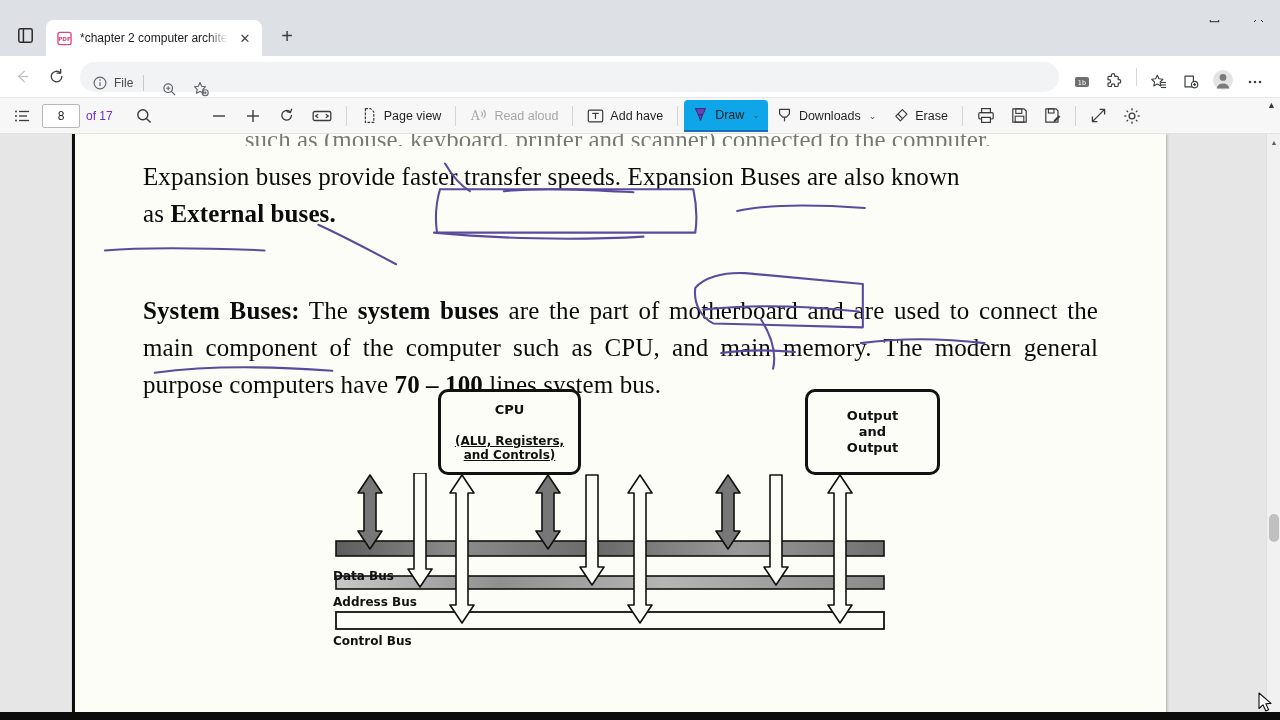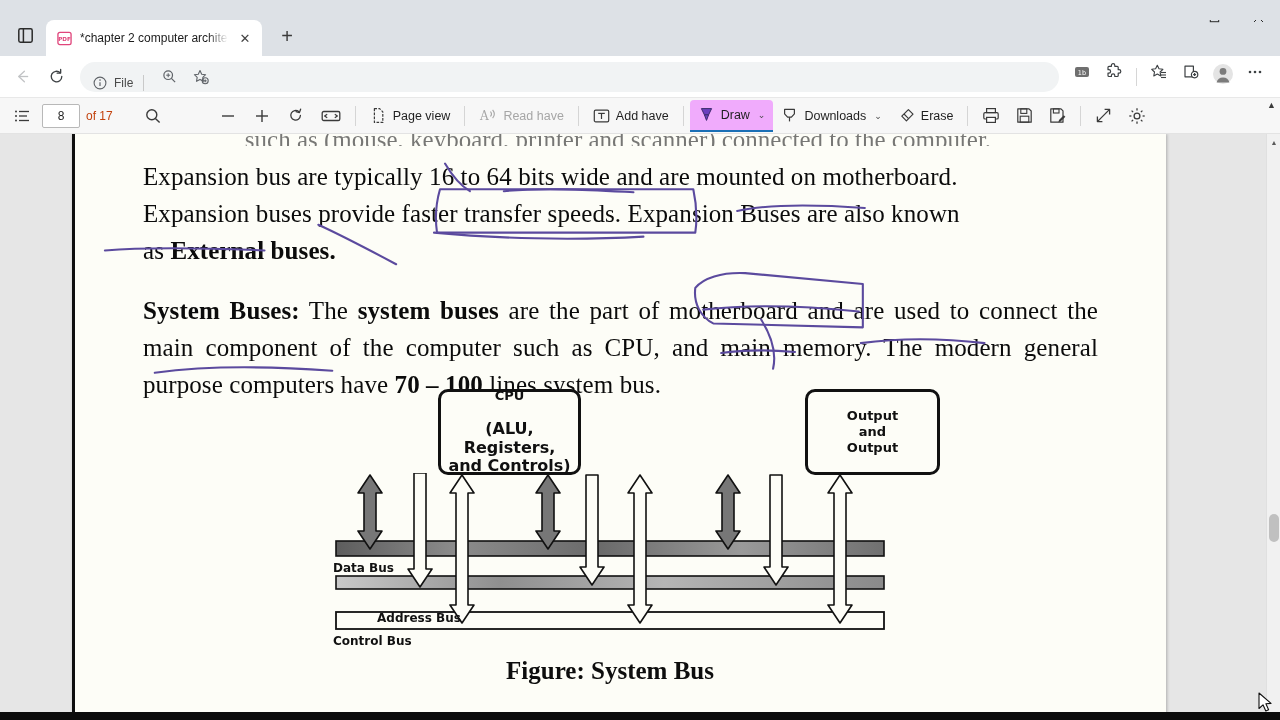--- a/index.html
+++ b/index.html
@@ -58,43 +58,43 @@
   .urlbar {
     flex: 1 1 auto; height: 30px; background: #f1f3f4; border-radius: 15px;
     display: flex; align-items: center; padding: 12px 6px 0 12px; margin: 0 6px; gap: 6px;
     min-width: 0;
   }
   .url-info { width: 16px; height:16px; flex:0 0 16px; display:flex;align-items:center;justify-content:center;}
   .url-scheme { font-size: 12px; color: #4a4a4a; }
   .url-sep { width:1px; height:16px; background:#c9c9c9; margin: 0 4px; }
   .url-text { font-size: 12.5px; color: #202124; white-space: nowrap; overflow:hidden; flex:1 1 auto; }
   .url-right { display:flex; align-items:center; gap: 2px; }
-  .omni-icon { width: 30px; height: 28px; display:flex;align-items:flex-start;justify-content:center; border-radius:4px; }
+  .omni-icon { width: 30px; height: 28px; display:flex;align-items:flex-end;justify-content:center; border-radius:4px; }
   .omni-sep { width:1px; height:18px; background:#d6d6d6; margin: 0 5px; }
 
   
   .pdfbar {
     height: 36px; background: #f7f7f7; border-bottom: 1px solid #e3e3e3;
     display: flex; align-items: center; padding: 0 6px; gap: 0px; position: relative;
   }
   .pb-item {
     height: 30px; display:flex; align-items:center; gap:6px;
     padding: 0 8px; border-radius: 4px; font-size: 12.5px; color: #1f1f1f;
     white-space: nowrap;
   }
   .pb-icon { display:flex;align-items:center;justify-content:center; }
   .pb-sep { width:1px; height:20px; background:#d5d5d5; margin: 0 6px; }
   .pagebox {
     width: 38px; height: 24px; border: 1px solid #b8b8b8; border-radius: 2px;
     background: #fff; display:flex;align-items:center;justify-content:center;
     font-size: 12px; color:#1f1f1f; margin: 0 6px 0 4px;
   }
-  .pagetotal { font-size: 12px; color: #c2410c; margin-right: 24px; }
+  .pagetotal { font-size: 12px; color: #6d28d9; margin-right: 15px; }
   .pb-item.active {
-    background: #f0abfc; border-bottom: 2px solid #1a6fb5; border-radius: 4px 4px 0 0;
+    background: #0ea5e9; border-bottom: 2px solid #1a6fb5; border-radius: 4px 4px 0 0;
     height: 32px;
   }
   .pb-item.dim { color: #a6a6a6; }
   .caret { font-size: 9px; color:#4a4a4a; margin-left: 2px; }
   .pdfbar-spacer { flex: 0 0 42px; }
   .pb-scrollup {
     position:absolute; right: 4px; top: 2px; font-size: 9px; color:#3c3c3c;
   }
 
   
@@ -133,21 +133,21 @@
   .dgm-box {
     position: absolute; border: 3px solid #111; border-radius: 10px; background: #fdfdf7;
     display: flex; flex-direction: column; align-items: center; justify-content: center;
     font-family: "DejaVu Sans", sans-serif; font-weight: bold; color: #101010;
     text-align: center; line-height: 1.22;
   }
   .dgm-cpu   { left: 108px; top: 0px;  width: 143px; height: 86px; }
   .dgm-mem   { left: 293px; top: 2px;  width: 139px; height: 84px; }
   .dgm-io    { left: 475px; top: 0px;  width: 135px; height: 86px; }
   .dgm-title { font-size: 13px; margin-bottom: 16px; }
-  .dgm-sub   { font-size: 16px; line-height: 1.18; }
+  .dgm-sub   { font-size: 12px; line-height: 1.18; text-decoration: underline; }
   .dgm-plain { font-size: 13px; }
   .dgm-io .dgm-plain { font-size: 13px; line-height: 1.25; }
   .bus-label {
     position: absolute; font-family: "DejaVu Sans", sans-serif;
     font-weight: bold; font-size: 12px; color: #111;
   }
   .fig-caption {
     position: absolute; left: 0; top: 268px; width: 560px; text-align: center;
     font-family: "Liberation Serif", serif; font-weight: bold; font-size: 25px; color: #0d0d0d;
   }
@@ -379,21 +379,21 @@
     <div class="pb-sep"></div>
 
     <div class="pb-item dim">
       <span class="pb-icon">
         <svg width="18" height="17" viewBox="0 0 18 17">
             <text x="1" y="13" font-size="12" font-family="DejaVu Serif, serif" fill="#a6a6a6">A</text>
             <path d="M11.5 4.5a4 4 0 0 1 0 5" fill="none" stroke="#a6a6a6" stroke-width="1.1"></path>
             <path d="M13.6 2.8a6.6 6.6 0 0 1 0 8.4" fill="none" stroke="#a6a6a6" stroke-width="1.1"></path>
           </svg>
       </span>
-      <span>Read have</span>
+      <span>Read aloud</span>
     </div>
 
     <div class="pb-sep"></div>
 
     <div class="pb-item">
       <span class="pb-icon">
         <svg width="17" height="16" viewBox="0 0 17 16">
             <rect x="1.3" y="2.2" width="14.4" height="11.6" rx="1.4" fill="none" stroke="#3a3a3a" stroke-width="1.2"></rect>
             <line x1="5.2" y1="5.4" x2="11.8" y2="5.4" stroke="#3a3a3a" stroke-width="1.2"></line>
             <line x1="8.5" y1="5.4" x2="8.5" y2="11" stroke="#3a3a3a" stroke-width="1.2"></line>
@@ -499,21 +499,20 @@
   </div>
 
   <div class="viewer">
 
     <div class="page">
       <div class="page-inner">
 
         <div class="clipline">such as (mouse, keyboard, printer and scanner) connected to the computer.</div>
 
         <div class="para1 doc-text">
-          <div>Expansion bus are typically 16 to 64 bits wide and are mounted on motherboard.</div>
           <div>Expansion buses provide faster transfer speeds. Expansion Buses are also known</div>
           <div><span>as </span><b>External buses.</b></div>
         </div>
 
         <div class="para2 doc-text">
           <b>System Buses:</b><span> The </span><b>system buses</b><span> are the part of motherboard and are used to connect the main component of the computer such as CPU, and main memory. The modern general purpose computers have </span><b>70 – 100</b><span> lines system bus.</span>
         </div>
 
         <svg class="ink" viewBox="0 0 1094 594" preserveAspectRatio="none">
           <g fill="none" stroke="#5b4a9e" stroke-width="2.1" stroke-linecap="round" stroke-linejoin="round">
@@ -604,25 +603,24 @@
               <path d="M310 2 L322 20 L316 20 L316 132 L322 132 L310 150 L298 132 L304 132 L304 20 L298 20 Z" fill="#fdfdf7" stroke="#111" stroke-width="1.6" stroke-linejoin="round"></path>
             </g>
 
             <g>
               <path d="M398 2 L410 20 L404 20 L404 58 L410 58 L398 76 L386 58 L392 58 L392 20 L386 20 Z" fill="#777" stroke="#111" stroke-width="1.6" stroke-linejoin="round"></path>
               <path d="M446 112 L458 94 L452 94 L452 2 L440 2 L440 94 L434 94 Z" fill="#fdfdf7" stroke="#111" stroke-width="1.6" stroke-linejoin="round"></path>
               <path d="M510 2 L522 20 L516 20 L516 132 L522 132 L510 150 L498 132 L504 132 L504 20 L498 20 Z" fill="#fdfdf7" stroke="#111" stroke-width="1.6" stroke-linejoin="round"></path>
             </g>
           </svg>
 
-          <div class="bus-label" style="left:3px; top:172px;">Data Bus</div>
-          <div class="bus-label" style="left:3px; top:222px;margin-left:44px;">Address Bus</div>
+          <div class="bus-label" style="left:3px; top:180px;">Data Bus</div>
+          <div class="bus-label" style="left:3px; top:206px;">Address Bus</div>
           <div class="bus-label" style="left:3px; top:245px;">Control Bus</div>
 
-          <div class="fig-caption">Figure: System Bus</div>
         </div>
 
       </div>
     </div>
 
     <div class="vscroll">
       <div class="vscroll-arrow">▲</div>
       <div class="vscroll-thumb"></div>
     </div>
 

